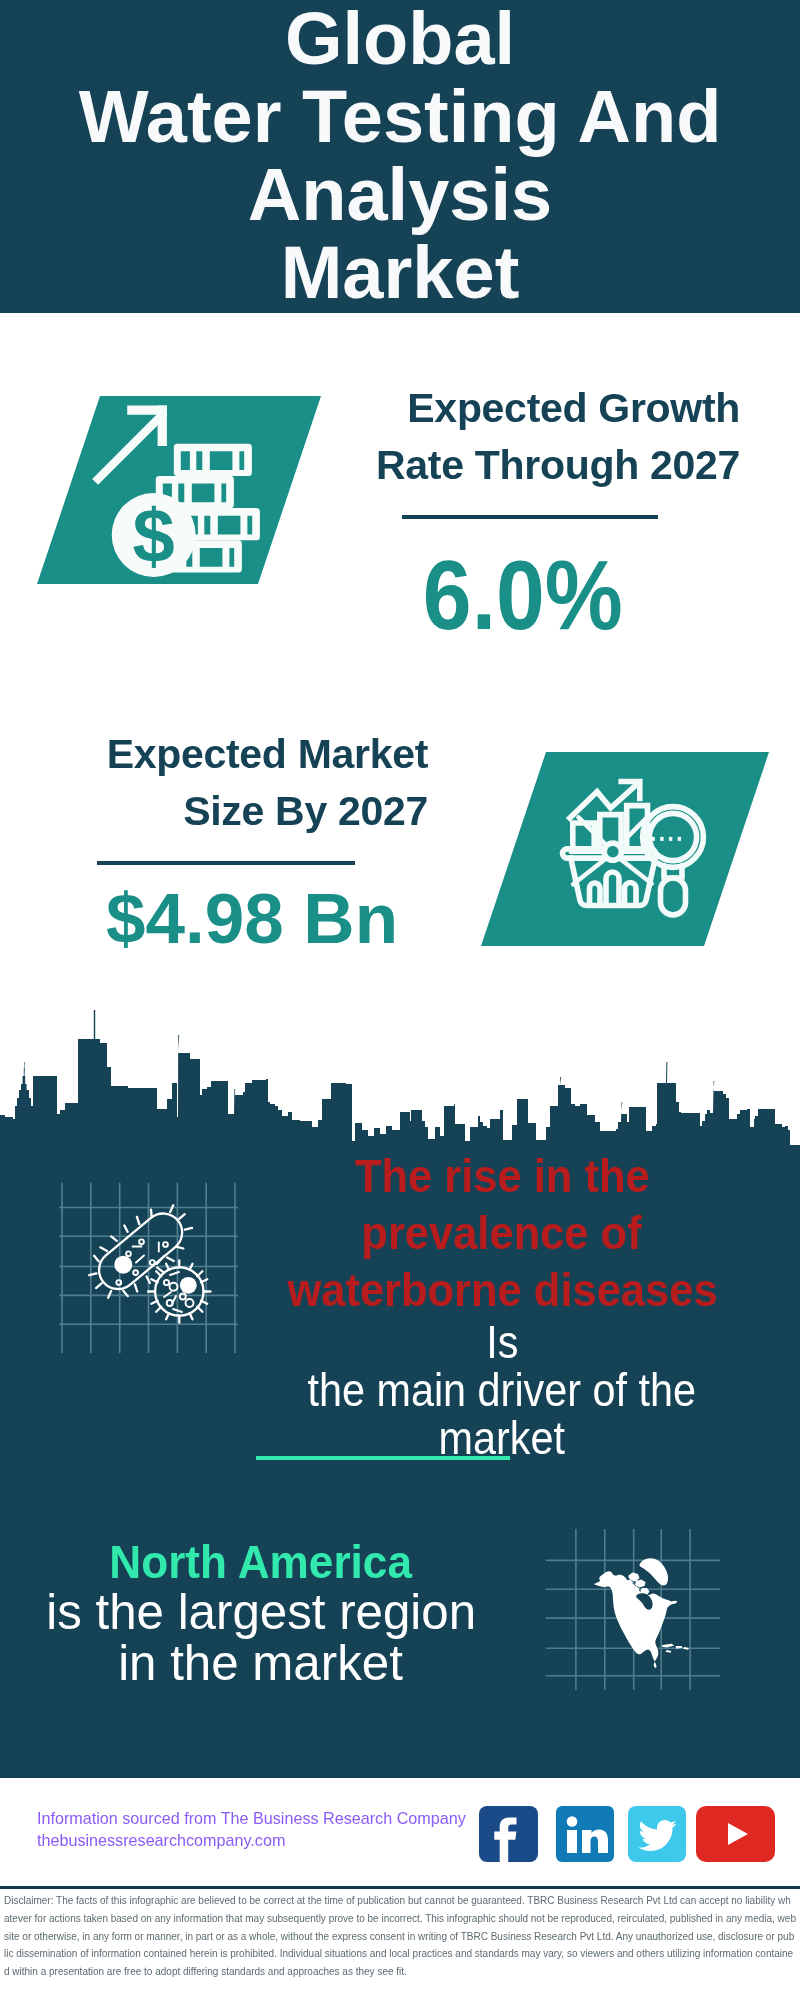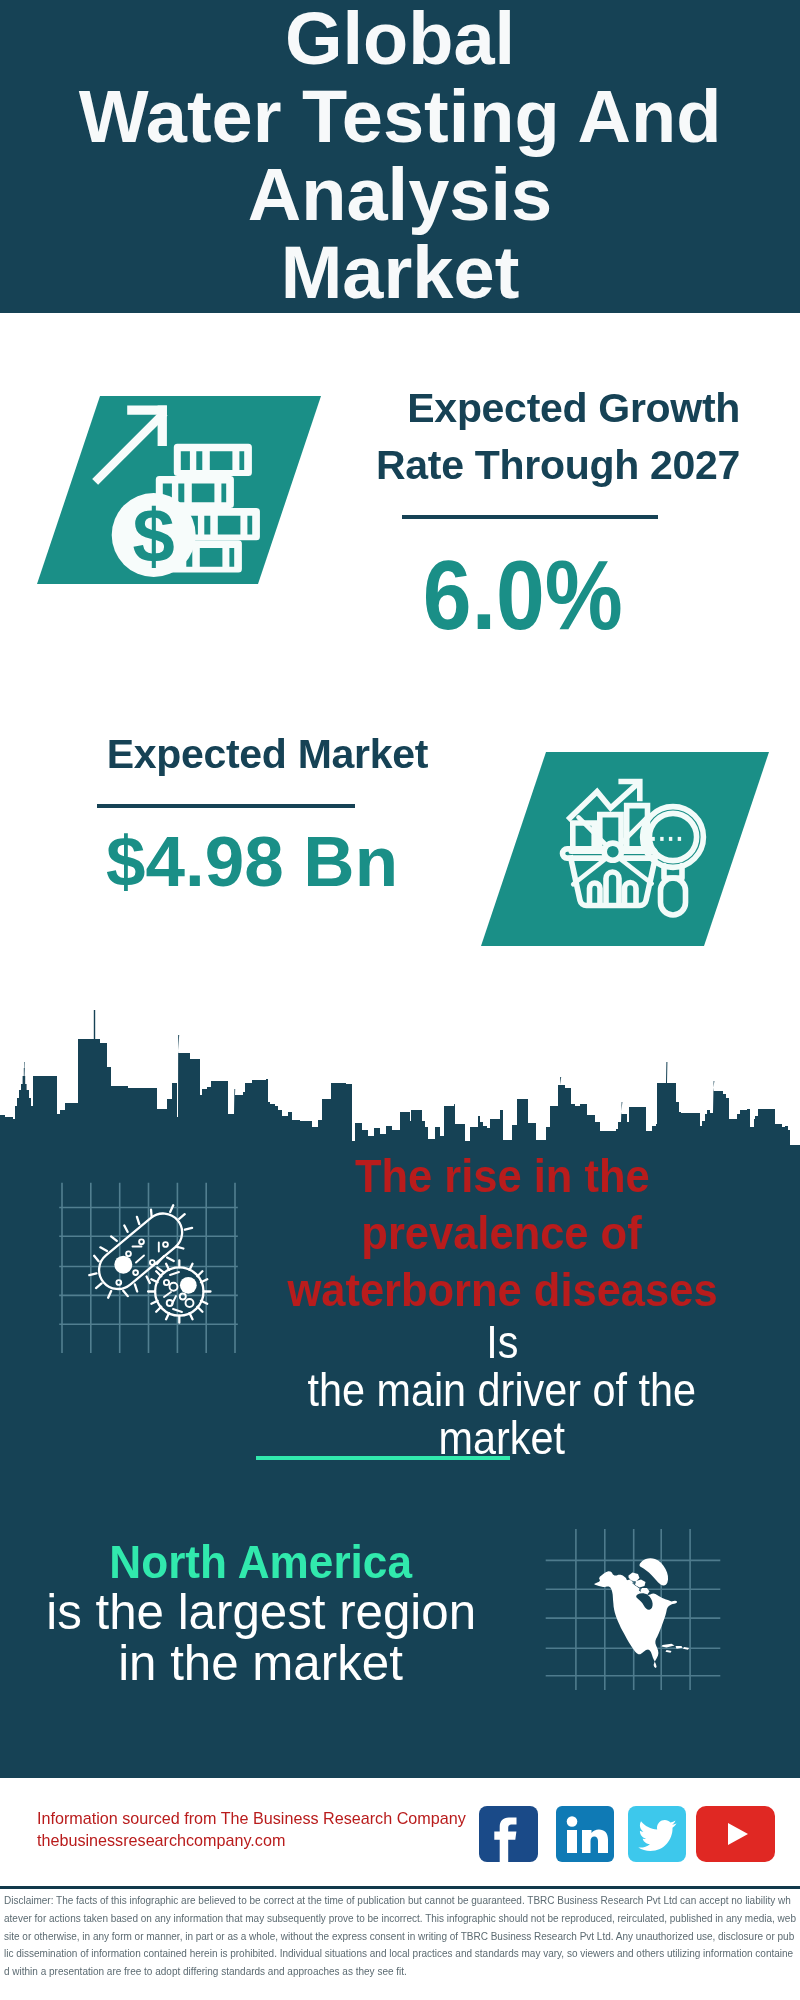--- a/index.html
+++ b/index.html
@@ -24,21 +24,21 @@
   .stat1-text .rule { width:256px; margin-top:21px; margin-left:62px; }
   .stat1-text .t-val { margin-top:26px; font-size:99px; margin-left:-34px; }
   .stat1-text .t-val span { transform:scaleX(0.886); }
 
   .stat2-text { position:absolute; left:28px; top:726px; width:400px; }
   .stat2-text .rule { width:258px; margin-top:21px; margin-left:69px; }
   .stat2-text .t-val { margin-top:4px; font-size:71px; margin-left:48px; }
   .stat2-text .t-val span { transform:scaleX(1); }
 
   .source-block { position:absolute; left:37px; top:1808px; width:440px; }
-  .src-line { color:#b91c1c; font-size:17px; line-height:22px; white-space:nowrap; }
+  .src-line { color:#8b5cf6; font-size:17px; line-height:22px; white-space:nowrap; }
   .src-line span { display:inline-block; transform:scaleX(0.95); transform-origin:left center; }
   .social { position:absolute; left:479px; top:1806px; width:300px; height:56px; }
   .sicon { position:absolute; top:0; display:block; }
   .sicon svg { display:block; width:100%; height:100%; }
   .sicon.fb { left:0px; width:59px; height:56px; }
   .sicon.li { left:77px; width:58px; height:56px; }
   .sicon.tw { left:149px; width:58px; height:56px; }
   .sicon.yt { left:217px; width:79px; height:56px; }
   .tm { font-family:"Liberation Sans",sans-serif; font-size:7px; fill:#0f7ab5; }
   .foot-rule { position:absolute; left:0; top:1886px; width:800px; height:3px; background:#12394b; }
@@ -147,20 +147,21 @@
         <rect x="170.4" y="84.9" width="3.4" height="4"></rect>
         <rect x="179.2" y="84.9" width="3.4" height="4"></rect>
         <rect x="187.9" y="84.9" width="3.4" height="4"></rect>
         <rect x="196.7" y="84.9" width="3.4" height="4"></rect>
       </g>
     </svg>
   </div>
 
   <div class="stat2-text">
     <div class="t-head">Expected Market</div>
+    <div class="t-head">Size By 2027</div>
     <div class="rule"></div>
     <div class="t-val"><span>$4.98 Bn</span></div>
   </div>
 
   <div class="skyline">
     <svg width="800" height="160" viewBox="0 0 800 160" preserveAspectRatio="none">
       <path d="M0,160 L0,105 L0,105 L5,105 L5,107 L13,107 L13,109 L15,109 L15,96 L17,96 L17,88 L19,88 L19,80 L21,80 L21,74 L22.6,74 L22.6,66 L23.8,66 L23.8,58 L24.4,58 L24.4,52 L25.0,52 L24.5,66 L25.2,66 L25.2,74 L26.6,74 L26.6,80 L29,80 L29,88 L31,88 L31,96 L33,96 L33,66 L57,66 L57,104 L60,104 L60,100 L65,100 L65,93 L78,93 L78,29 L93.8,29 L93.8,-2 L95.2,-2 L95.2,29 L100,29 L100,33 L107,33 L107,57 L111,57 L111,76 L128,76 L128,78 L143,78 L143,78 L157,78 L157,99 L167,99 L167,89 L172,89 L172,73 L177,73 L177,107 L178,107 L178.2,25 L179.2,25 L178,43 L180,43 L180,43 L190,43 L190,49 L200,49 L200,85 L202,85 L202,79 L207,79 L207,77 L211,77 L211,71 L228,71 L228,104 L234,104 L234.4,79 L235.2,79 L235,85 L243,85 L243,82 L245,82 L245,73 L252,73 L252,70 L266,70 L266,69 L268,69 L268,92 L270,92 L270,94 L275,94 L275,96 L278,96 L278,100 L282,100 L282,106 L288,106 L288,102 L292,102 L292,110 L300,110 L300,111 L312,111 L312,117 L318,117 L318,110 L322,110 L322,89 L331,89 L331,73 L346,73 L346,74 L352,74 L352,131 L355,131 L355,113 L362,113 L362,120 L368,120 L368,126 L374,126 L374,118 L380,118 L380,124 L386,124 L386,116 L392,116 L392,120 L400,120 L400,102 L410,102 L410,111 L411,111 L411,100 L422,100 L422,111 L425,111 L425,117 L428,117 L428,129 L435,129 L435,117 L440,117 L440,126 L444,126 L444,96 L454,96 L454.2,94 L455,94 L455,114 L465,114 L465,131 L470,131 L470,117 L478,117 L478,106 L480,106 L480,112 L483,112 L483,116 L487,116 L487,118 L490,118 L490,109 L500,109 L500,100 L503,100 L503,130 L512,130 L512,115 L517,115 L517,89 L528,89 L528,113 L536,113 L536,130 L546,130 L546,117 L550,117 L550,96 L558,96 L558,75 L560,75 L560.2,67 L561.2,67 L560,75 L565,75 L565,78 L571,78 L571,94 L575,94 L575,96 L580,96 L580,94 L587,94 L587,105 L595,105 L595,112 L600,112 L600,121 L616,121 L616,119 L618,119 L618,112 L621,112 L621.6,92 L622.4,92 L621,104 L627,104 L627,112 L629,112 L629,97 L646,97 L646,121 L652,121 L652,116 L656,116 L656,114 L657,114 L657,73 L666,73 L666.4,52 L667.4,52 L667,73 L676,73 L676,92 L679,92 L679,102 L681,102 L681,103 L700,103 L700,116 L702,116 L702,111 L705,111 L705,104 L707,104 L707,100 L710,100 L710,103 L713,103 L713.6,71 L714.4,71 L713,81 L723,81 L723,84 L726,84 L726,88 L729,88 L729,109 L737,109 L737,104 L740,104 L740,100 L747,100 L747,99 L750,99 L750,117 L754,117 L754,109 L755,109 L755,106 L758,106 L758,99 L775,99 L775,114 L782,114 L782,117 L785,117 L785,116 L788,116 L788,120 L790,120 L790,143 L800,143 L800,160 Z" fill="#164255"></path>
     </svg>
   </div>
   <div class="dark-body"></div>

